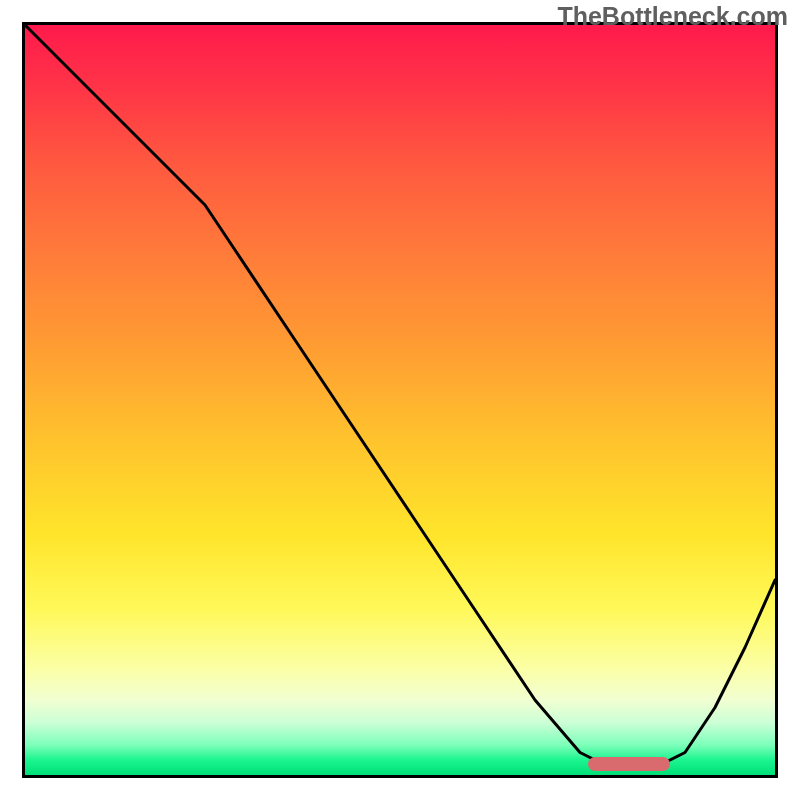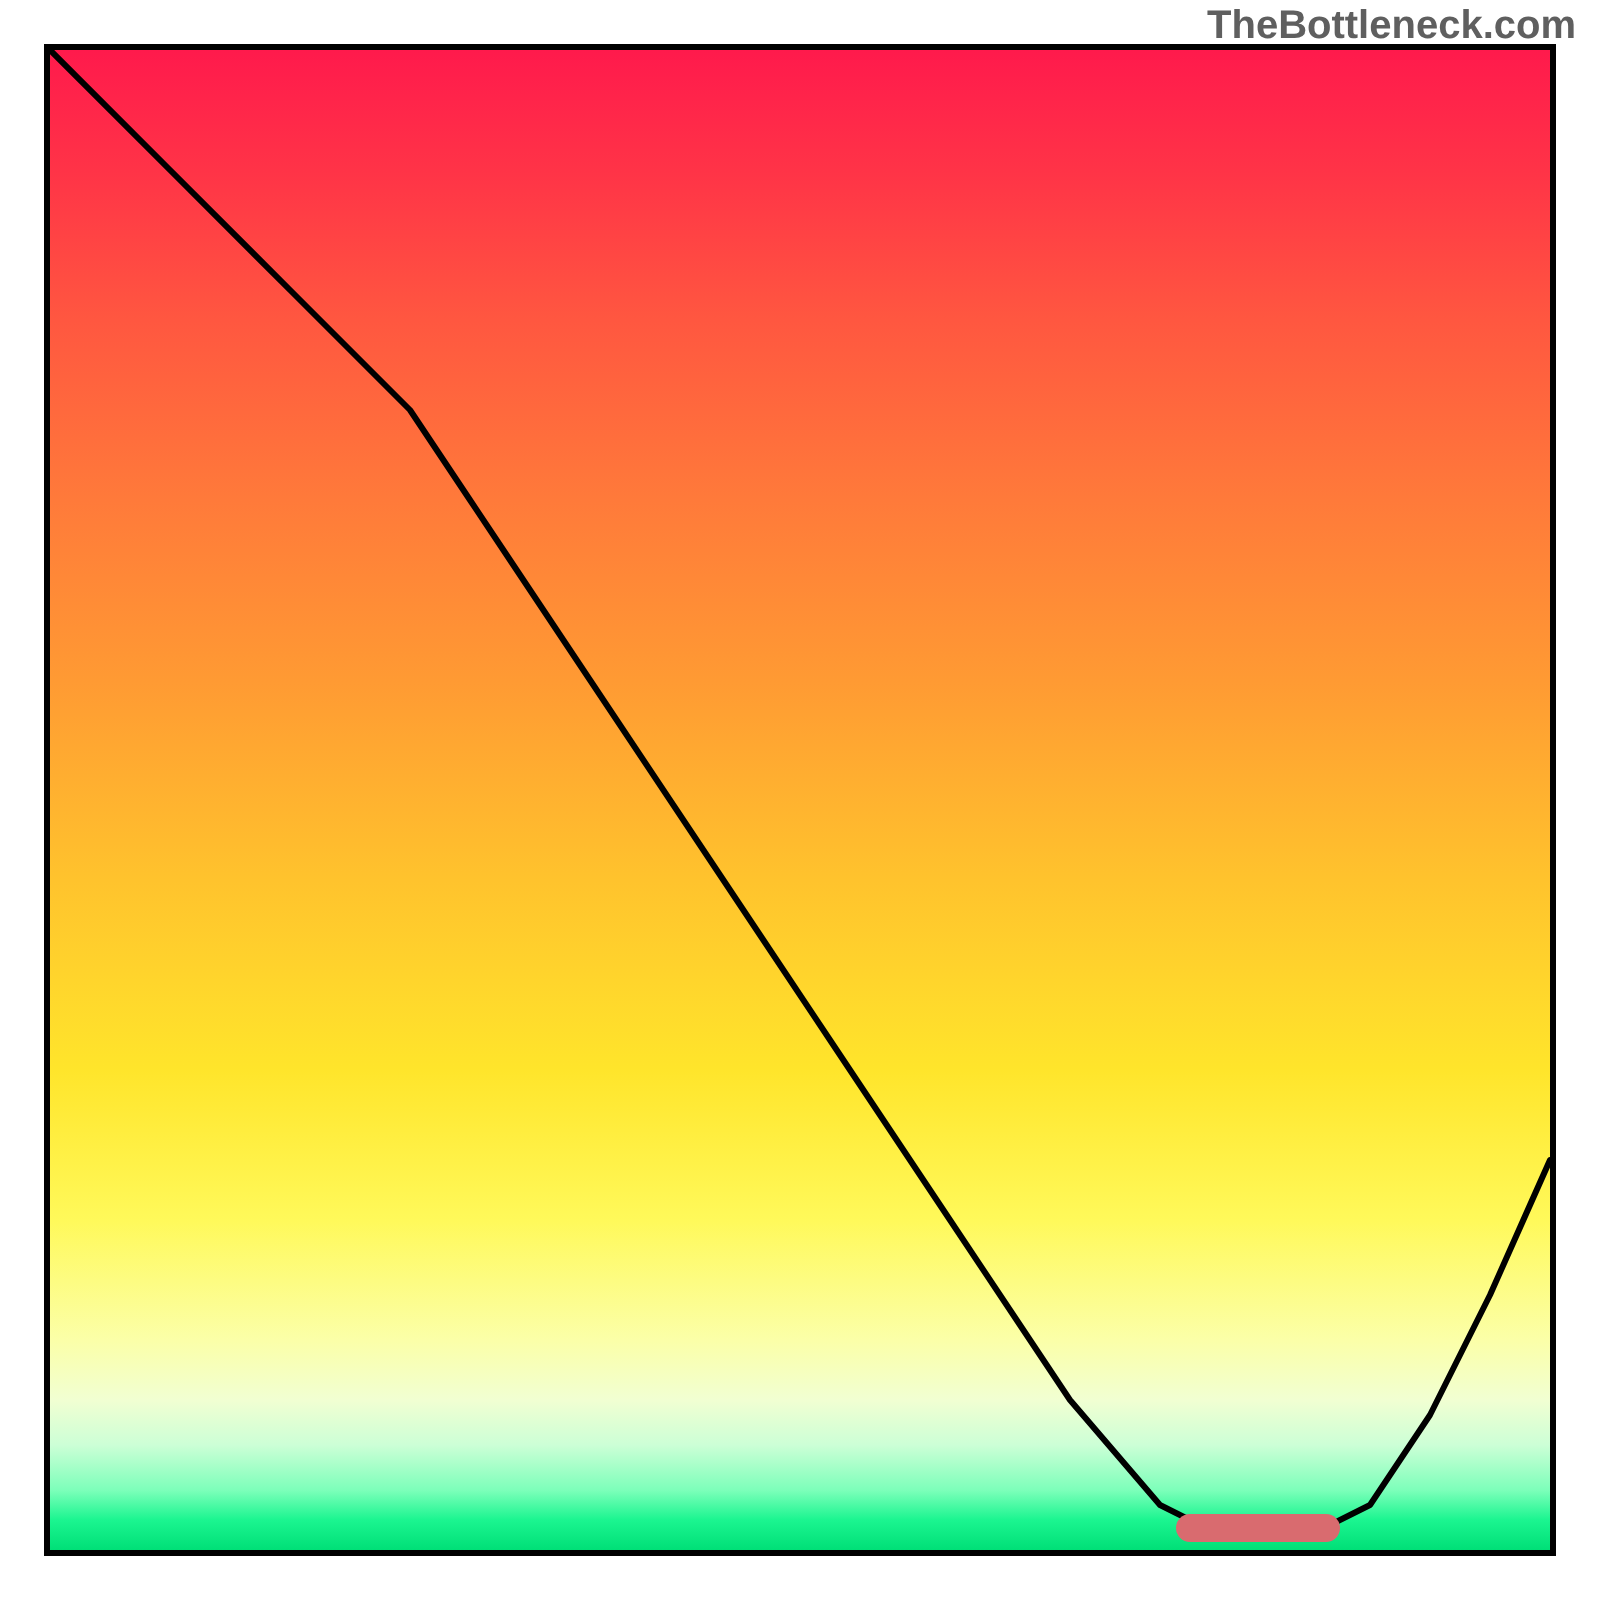--- a/index.html
+++ b/index.html
@@ -8,21 +8,21 @@
     width: 800px;
     height: 800px;
     background: #ffffff;
     font-family: Arial, Helvetica, sans-serif;
     position: relative;
   }
   .watermark {
     position: absolute;
     top: 2px;
     right: 12px;
-    font-size: 20px;
+    font-size: 25px;
     font-weight: bold;
     color: #5f5f5f;
     z-index: 10;
     font-family: Arial, sans-serif;
   }
   .plot-frame {
     position: absolute;
     left: 22px;
     top: 22px;
     width: 756px;

